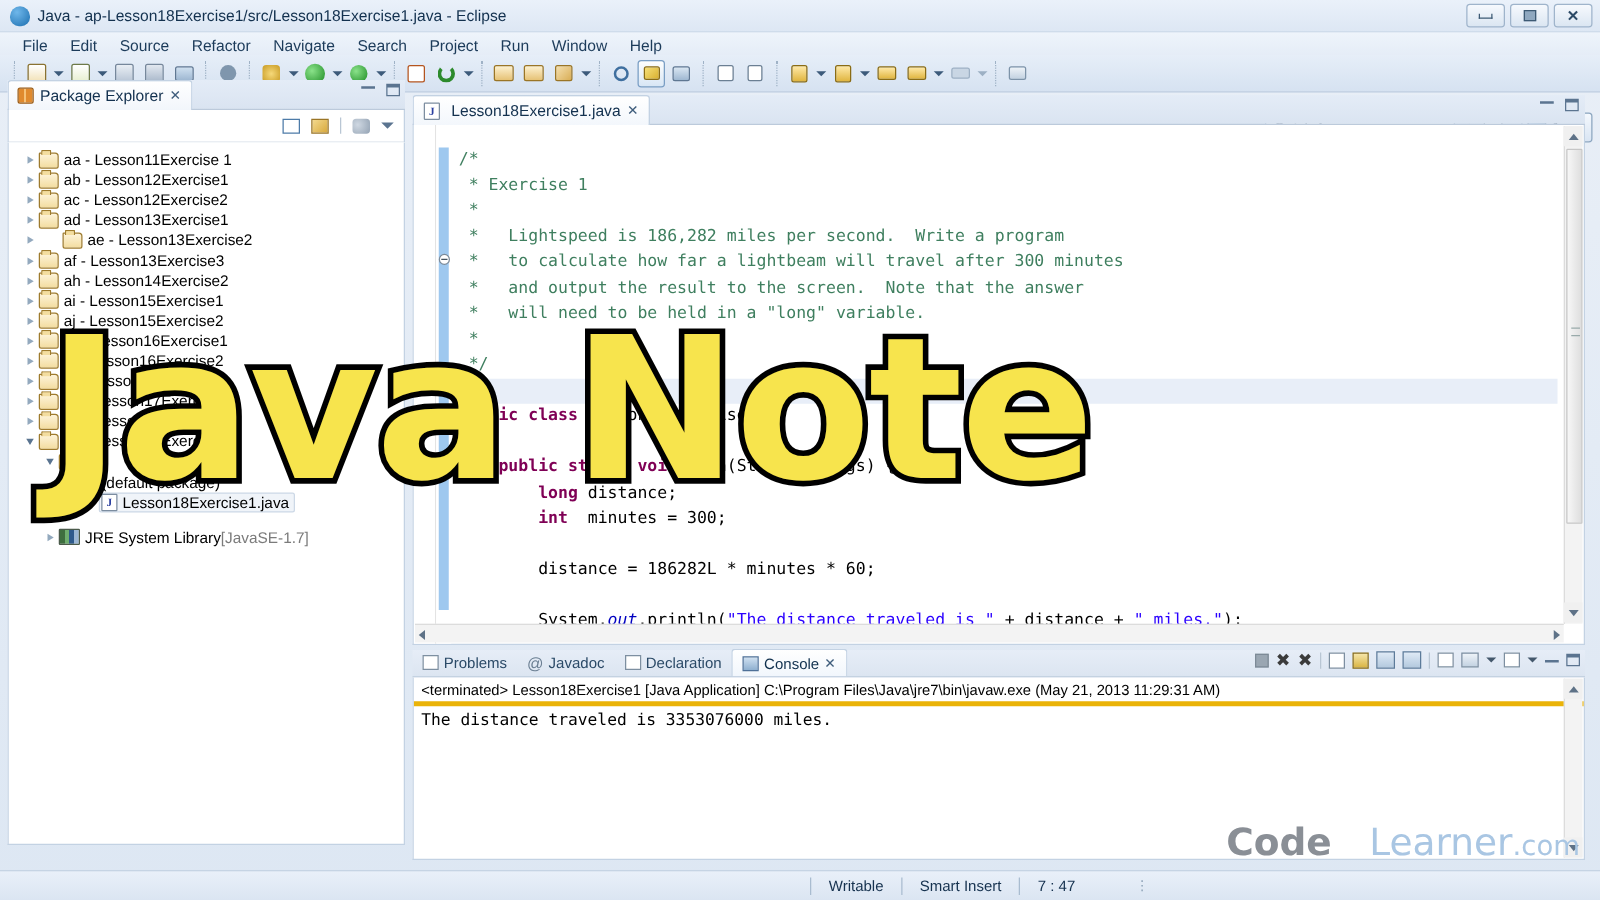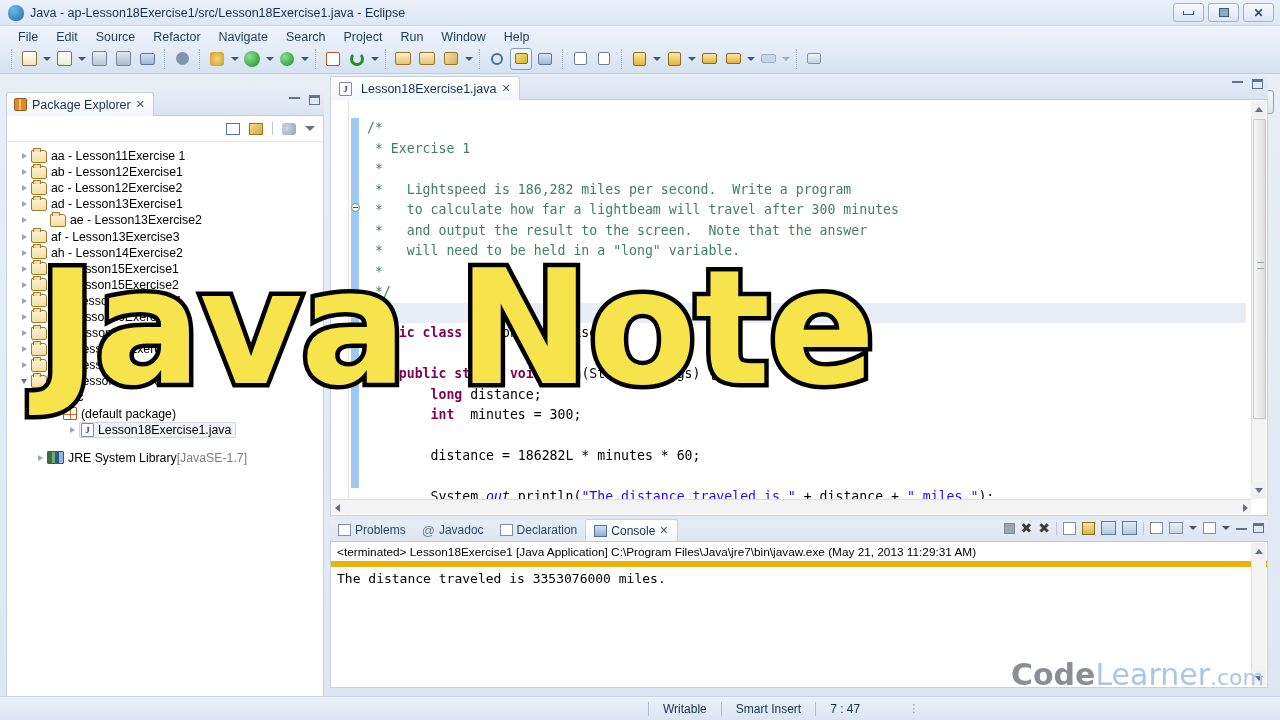--- a/index.html
+++ b/index.html
@@ -101,21 +101,21 @@
   .persp-java {
     position: absolute; right: 6px; top: 46px; height: 24px;
     border: 1px solid #8ca6c0; border-radius: 3px;
     background: linear-gradient(180deg,#f4f8fd,#d9e5f3);
     display: flex; align-items: center; gap: 4px; padding: 0 7px 0 4px;
     font-size: 12px; color: #16324f;
   }
 
   
   .pkg-panel {
-    position: absolute; left: 6px; top: 92px; width: 318px; height: 612px;
+    position: absolute; left: 6px; top: 64px; width: 318px; height: 612px;
   }
   .pkg-tabrow {
     position: relative; height: 24px;
     background: linear-gradient(180deg,#e4ecf7 0%, #dae4f1 100%);
     border-bottom: 1px solid #bccadb;
   }
   .pkg-tab {
     position: absolute; left: 0; top: 0; height: 24px;
     display: flex; align-items: center; gap: 5px; padding: 0 8px 0 7px;
     background: linear-gradient(180deg,#ffffff 0%, #f2f6fb 100%);
@@ -301,21 +301,21 @@
   }
   .con-tools {
     position: absolute; right: 4px; top: 1px; display: flex; align-items: center; gap: 6px;
   }
   .con-body {
     height: 146px; background: #fff; border: 1px solid #c3d2e3; border-top: none;
     position: relative; overflow: hidden;
   }
   .con-head {
     font-size: 11.8px; color: #000; padding: 3px 0 2px 6px; white-space: nowrap;
-    border-bottom: 6px solid #eab308;
+    border-bottom: 4px solid #eab308;
   }
   .con-out {
     font-family: "DejaVu Sans Mono", monospace; font-size: 13px;
     padding: 4px 6px; color: #000; white-space: pre;
   }
 
   
   .statusbar {
     position: absolute; left: 0; bottom: 0; width: 1280px; height: 24px;
     background: linear-gradient(180deg,#e9f0f9 0%, #dbe5f2 100%);
@@ -343,21 +343,21 @@
   .ov-line1 { left: 38px; top: 236px; font-size: 158px; }
   .ov-line2 { left: 38px; top: 490px; font-size: 158px; }
 
   
   .watermark {
     position: absolute; right: 16px; bottom: 28px;
     font-family: "DejaVu Sans", sans-serif;
     font-size: 30px; font-weight: bold; white-space: nowrap;
   }
   .wm-code { color: #8a8f96; }
-  .wm-learner { color: #a9c6e3; font-weight: normal; }
+  .wm-learner { color: #a9c6e3; font-weight: normal; margin-left: 30px; }
   .wm-com { color: #a9c6e3; font-size: 22px; font-weight: normal; }
 </style>
 </head>
 <body>
 
 <div id="app">
 
   <div class="titlebar">
     <span class="title-icon"></span>
     <span class="title-text">Java - ap-Lesson18Exercise1/src/Lesson18Exercise1.java - Eclipse</span>

